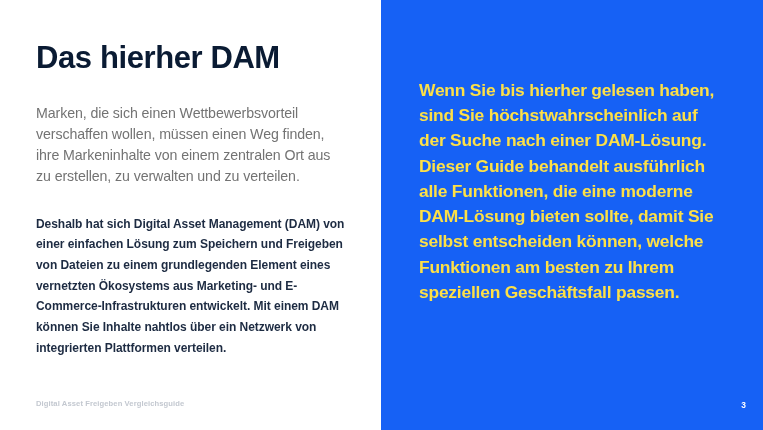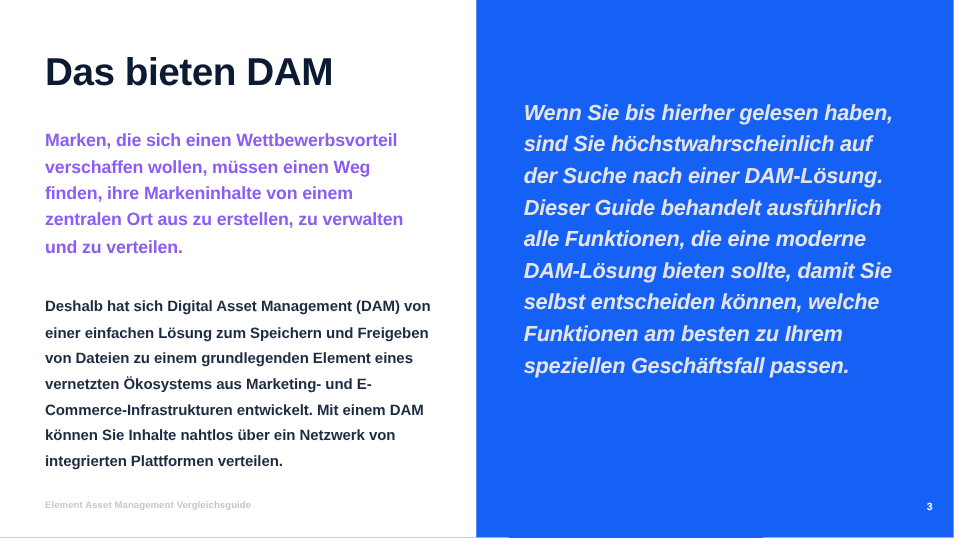--- a/index.html
+++ b/index.html
@@ -39,24 +39,24 @@
   .headline {
     color: #0a1b33;
     font-size: 31px;
     line-height: 1.18;
     font-weight: bold;
     letter-spacing: -0.4px;
     margin: 0 0 26px 0;
     max-width: 300px;
   }
   .subhead {
-    color: #8b5cf6;
+    color: #737373;
     font-size: 14.2px;
     line-height: 1.5;
-    font-weight: bold;
+    font-weight: normal;
     letter-spacing: -0.1px;
     margin: 0 0 26px 0;
     max-width: 325px;
   }
   .body-copy {
     color: #1d2b42;
     font-size: 12px;
     line-height: 1.72;
     font-weight: bold;
     letter-spacing: -0.05px;
@@ -66,51 +66,50 @@
   .footer-note {
     position: absolute;
     left: 36px;
     bottom: 22px;
     color: #c3c8d0;
     font-size: 7.6px;
     letter-spacing: 0.1px;
     font-weight: bold;
   }
   .right-text {
-    color: #e5e5e5;
+    color: #fde047;
     font-size: 17.4px;
     line-height: 1.45;
     font-weight: bold;
     letter-spacing: -0.2px;
     margin: 0;
     max-width: 310px;
-    font-style: italic;
   }
   .page-number {
     position: absolute;
     right: 17px;
     bottom: 20px;
     color: #ffffff;
     font-size: 8.4px;
     font-weight: bold;
   }
 </style>
 </head>
 <body>
 
 <div class="slide">
 
   <div class="left-panel">
-    <h1 class="headline">Das bieten DAM</h1>
+    <h1 class="headline">Das hierher DAM</h1>
 
     <p class="subhead">Marken, die sich einen Wettbewerbsvorteil verschaffen wollen, müssen einen Weg finden, ihre Markeninhalte von einem zentralen Ort aus zu erstellen, zu verwalten und zu verteilen.</p>
 
     <p class="body-copy">Deshalb hat sich Digital Asset Management (DAM) von einer einfachen Lösung zum Speichern und Freigeben von Dateien zu einem grundlegenden Element eines vernetzten Ökosystems aus Marketing- und E-Commerce-Infrastrukturen entwickelt. Mit einem DAM können Sie Inhalte nahtlos über ein Netzwerk von integrierten Plattformen verteilen.</p>
 
-    <div class="footer-note">Element Asset Management Vergleichsguide</div>
+    <div class="footer-note">Digital Asset Freigeben Vergleichsguide</div>
   </div>
 
   <div class="right-panel">
     <p class="right-text">Wenn Sie bis hierher gelesen haben, sind Sie höchstwahrscheinlich auf der Suche nach einer DAM-Lösung. Dieser Guide behandelt ausführlich alle Funktionen, die eine moderne DAM-Lösung bieten sollte, damit Sie selbst entscheiden können, welche Funktionen am besten zu Ihrem speziellen Geschäftsfall passen.</p>
 
     <div class="page-number">3</div>
   </div>
 
 </div>
 

